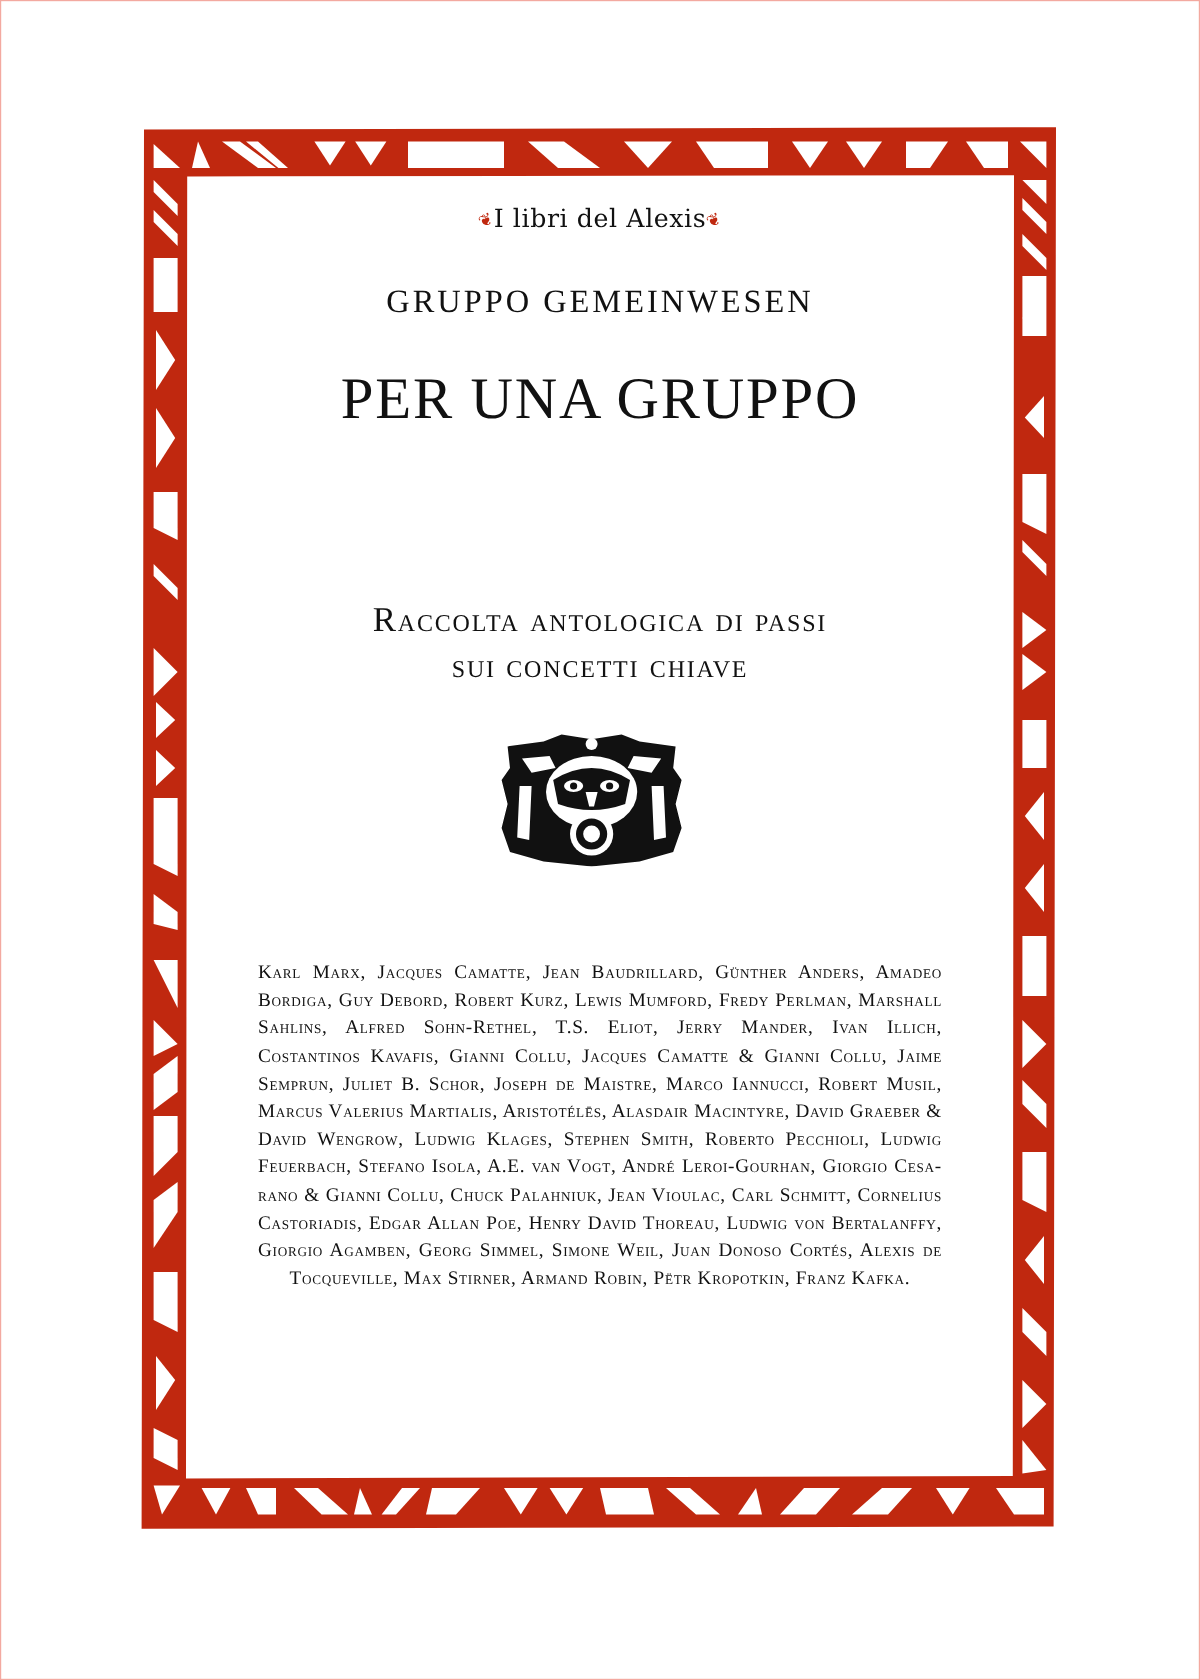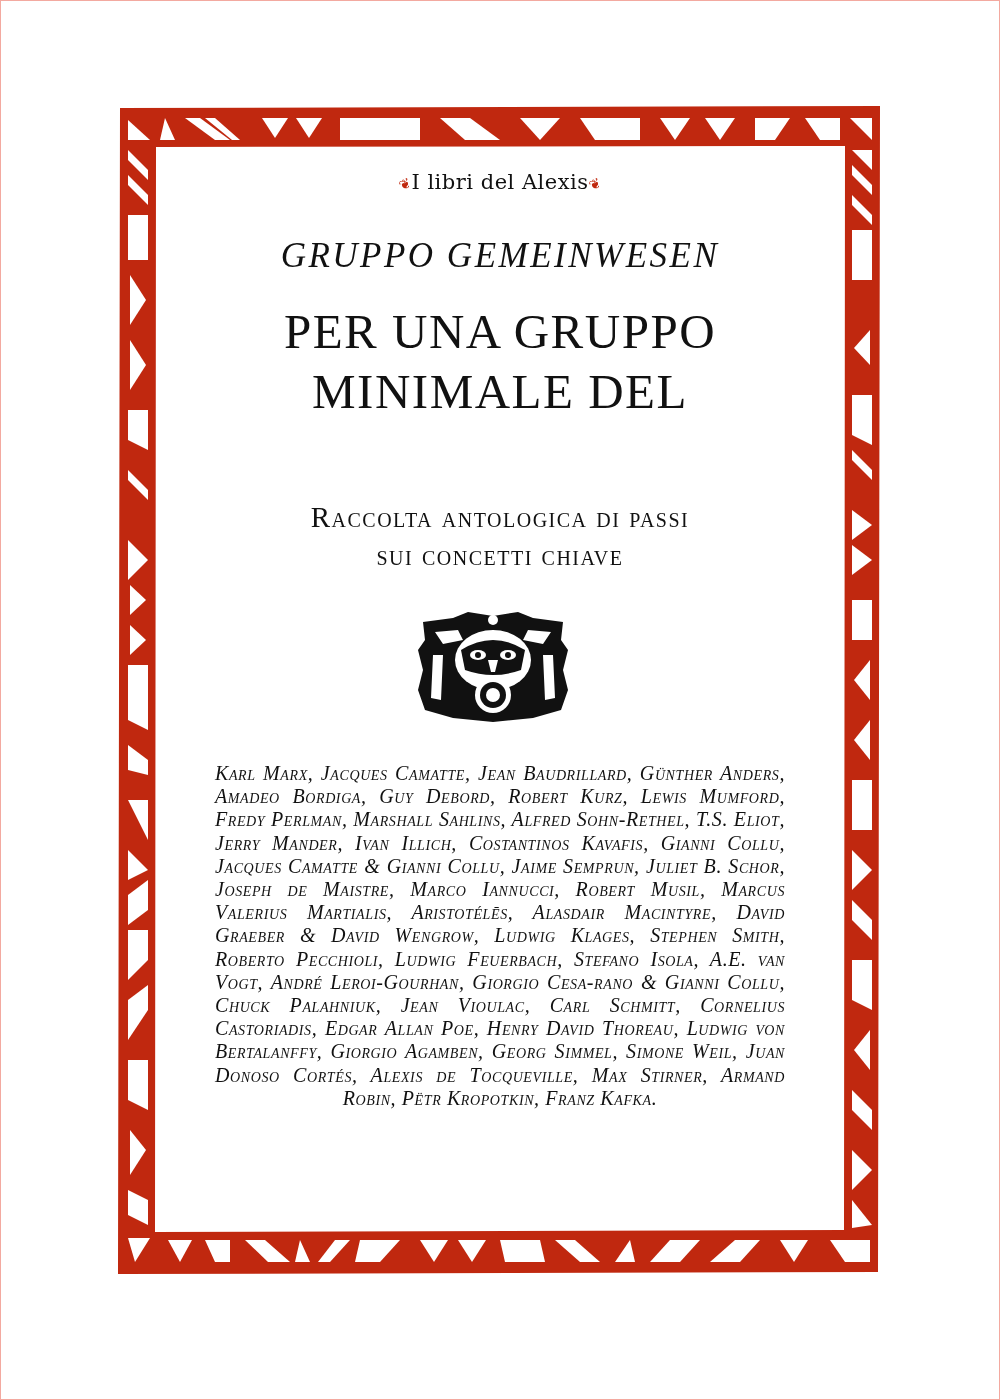--- a/index.html
+++ b/index.html
@@ -2,26 +2,26 @@
 <html><head>
 <meta charset="utf-8">
 <style>
   html, body { margin:0; padding:0; background:#fff; }
   body { width:1000px; height:1400px; position:relative; overflow:hidden; font-family:"Liberation Serif","DejaVu Serif",serif; color:#111; }
   .page-outline { position:absolute; left:0; top:0; width:998px; height:1398px; border:1px solid #f3a9a0; }
   .frame { position:absolute; left:0; top:0; width:1000px; height:1400px; }
   .content { position:absolute; left:160px; top:150px; width:680px; height:1080px; text-align:center; }
   .series { position:absolute; top:20px; left:0; width:100%; font-size:21px; letter-spacing:0.5px; font-family:"DejaVu Serif",serif; }
   .series .leaf { color:#c0280f; font-size:14px; vertical-align:middle; display:inline-block; transform:rotate(-25deg); }
-  .author { position:absolute; top:86px; left:0; width:100%; font-size:35px; letter-spacing:2.5px;font-style:italic; }
+  .author { position:absolute; top:86px; left:0; width:100%; font-size:27px; letter-spacing:2.5px; }
   .title { position:absolute; top:152px; left:0; width:100%; font-size:49px; line-height:60px; letter-spacing:1.5px; }
   .title div { white-space:nowrap; }
   .subtitle { position:absolute; top:348px; left:0; width:100%; font-size:29px; line-height:38px; font-variant:small-caps; letter-spacing:1.5px; }
   .emblem { position:absolute; left:253px; top:460px; width:160px; height:112px; }
-  .names { position:absolute; top:612px; left:55px; width:570px; font-size:20px; line-height:23.2px; font-variant:small-caps; text-align:justify; text-align-last:center; letter-spacing:0.6px;font-style:italic; }
+  .names { position:absolute; top:649px; left:55px; width:570px; font-size:16px; line-height:23.2px; font-variant:small-caps; text-align:justify; text-align-last:center; letter-spacing:0.6px; }
   .publisher { position:absolute; top:1030px; left:0; width:100%; font-size:30px; }
 </style>
 </head>
 <body>
 
 <div class="page-outline"></div>
 
 <svg class="frame" viewBox="0 0 1000 1400" xmlns="http://www.w3.org/2000/svg">
 
   <path fill="#c0280f" fill-rule="evenodd" d="M120,108 L880,106 L878,1272 L118,1274 Z M156,147 L845,146 L844,1230 L155,1232 Z"></path>
@@ -107,21 +107,20 @@
 
 <div class="content">
   <div class="series">
     <span class="leaf">❦</span><span>I libri del Alexis</span><span class="leaf">❦</span>
   </div>
 
   <div class="author">GRUPPO GEMEINWESEN</div>
 
   <div class="title">
     <div>PER UNA GRUPPO</div>
-    <div>MINIMALE DEL</div>
   </div>
 
   <div class="subtitle">
     <div>Raccolta antologica di passi</div>
     <div>sui concetti chiave</div>
   </div>
 
   <svg class="emblem" viewBox="0 0 160 112" xmlns="http://www.w3.org/2000/svg">
     <rect x="0" y="0" width="160" height="112" fill="#fff"></rect>
     <path fill="#111" d="M10,12 L40,8 L55,2 L80,6 L105,2 L120,8 L150,12 L148,30 L155,40 L150,60 L155,80 L148,100 L120,108 L80,112 L40,108 L12,100 L5,80 L10,60 L5,40 L12,30 Z"></path>

